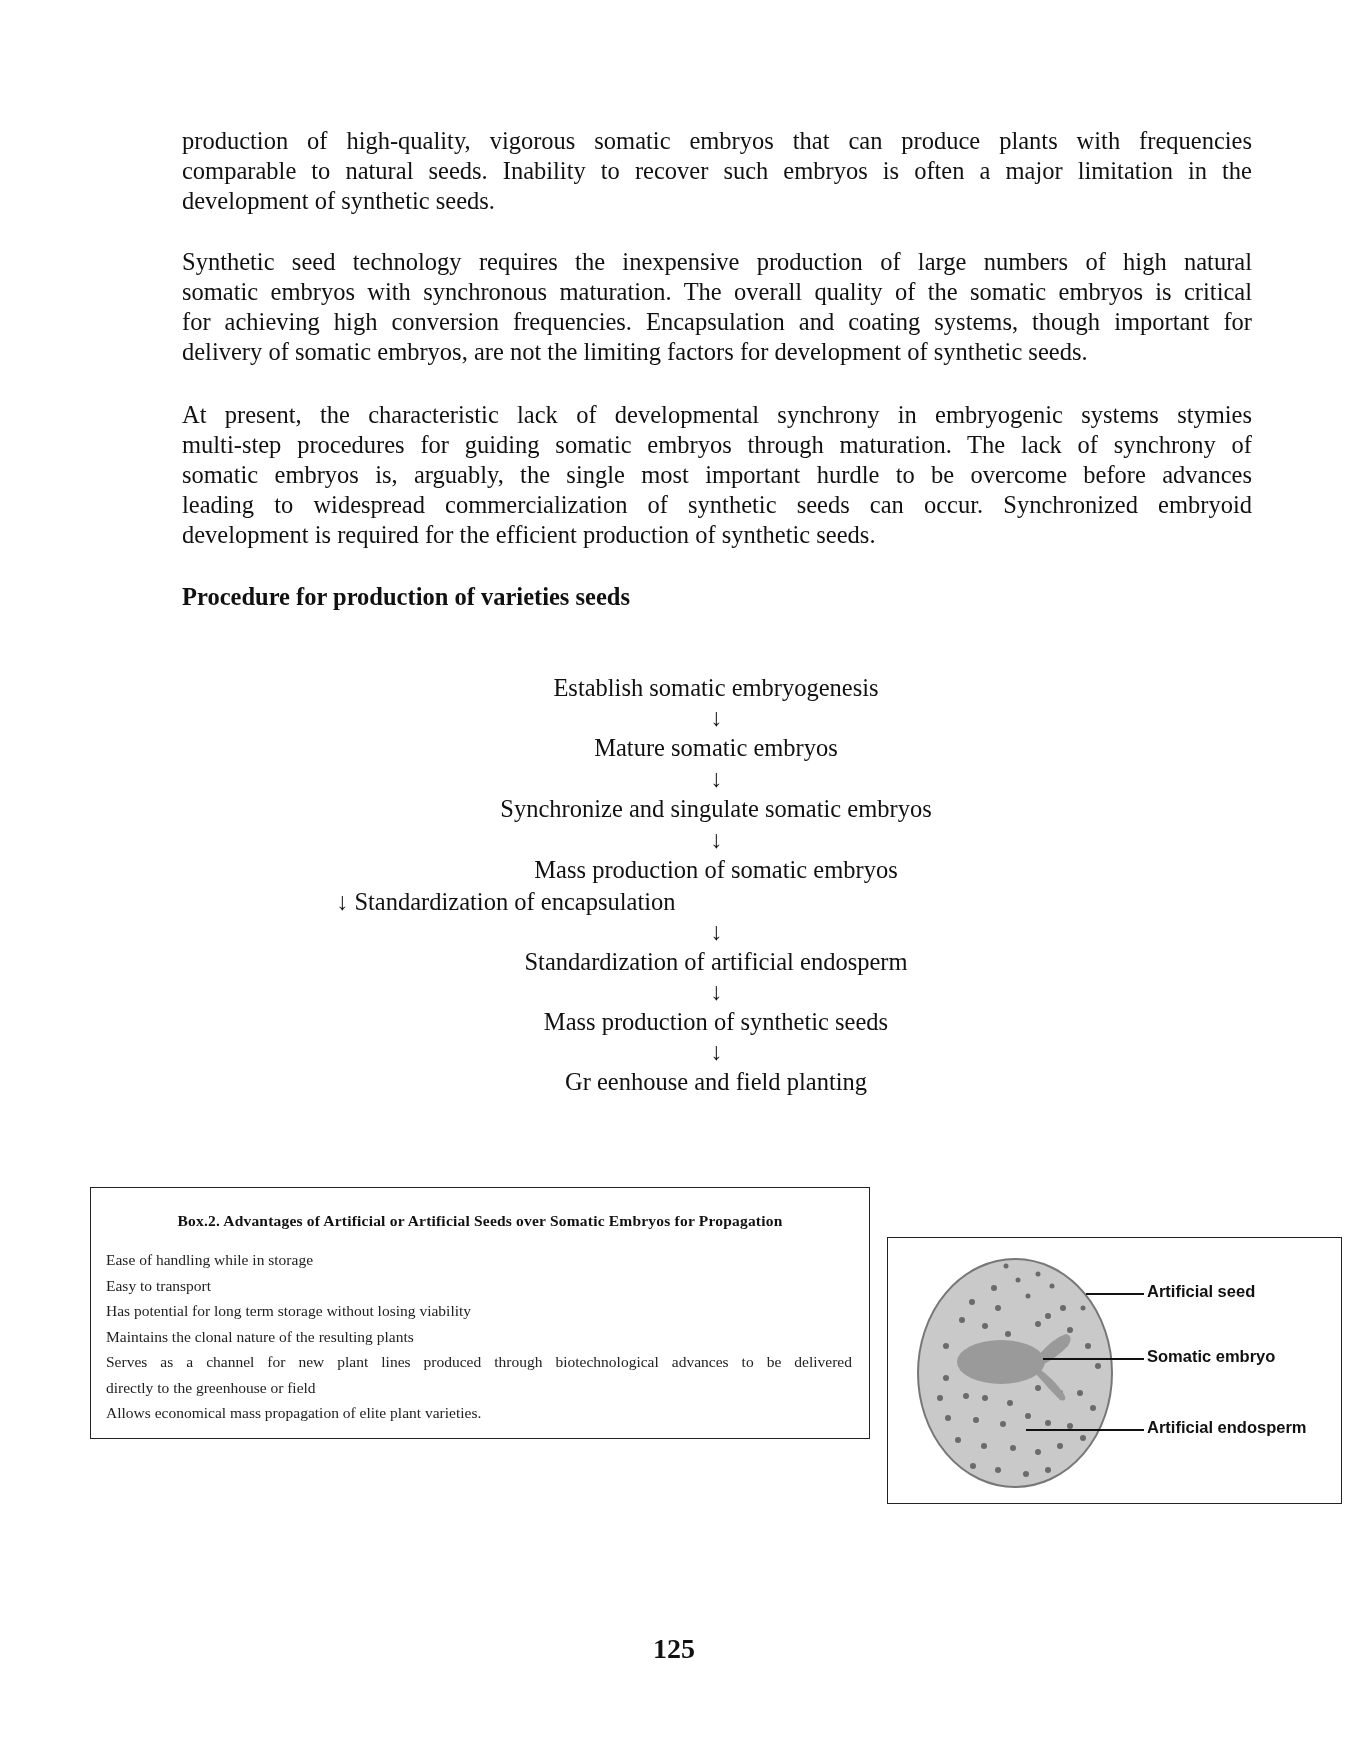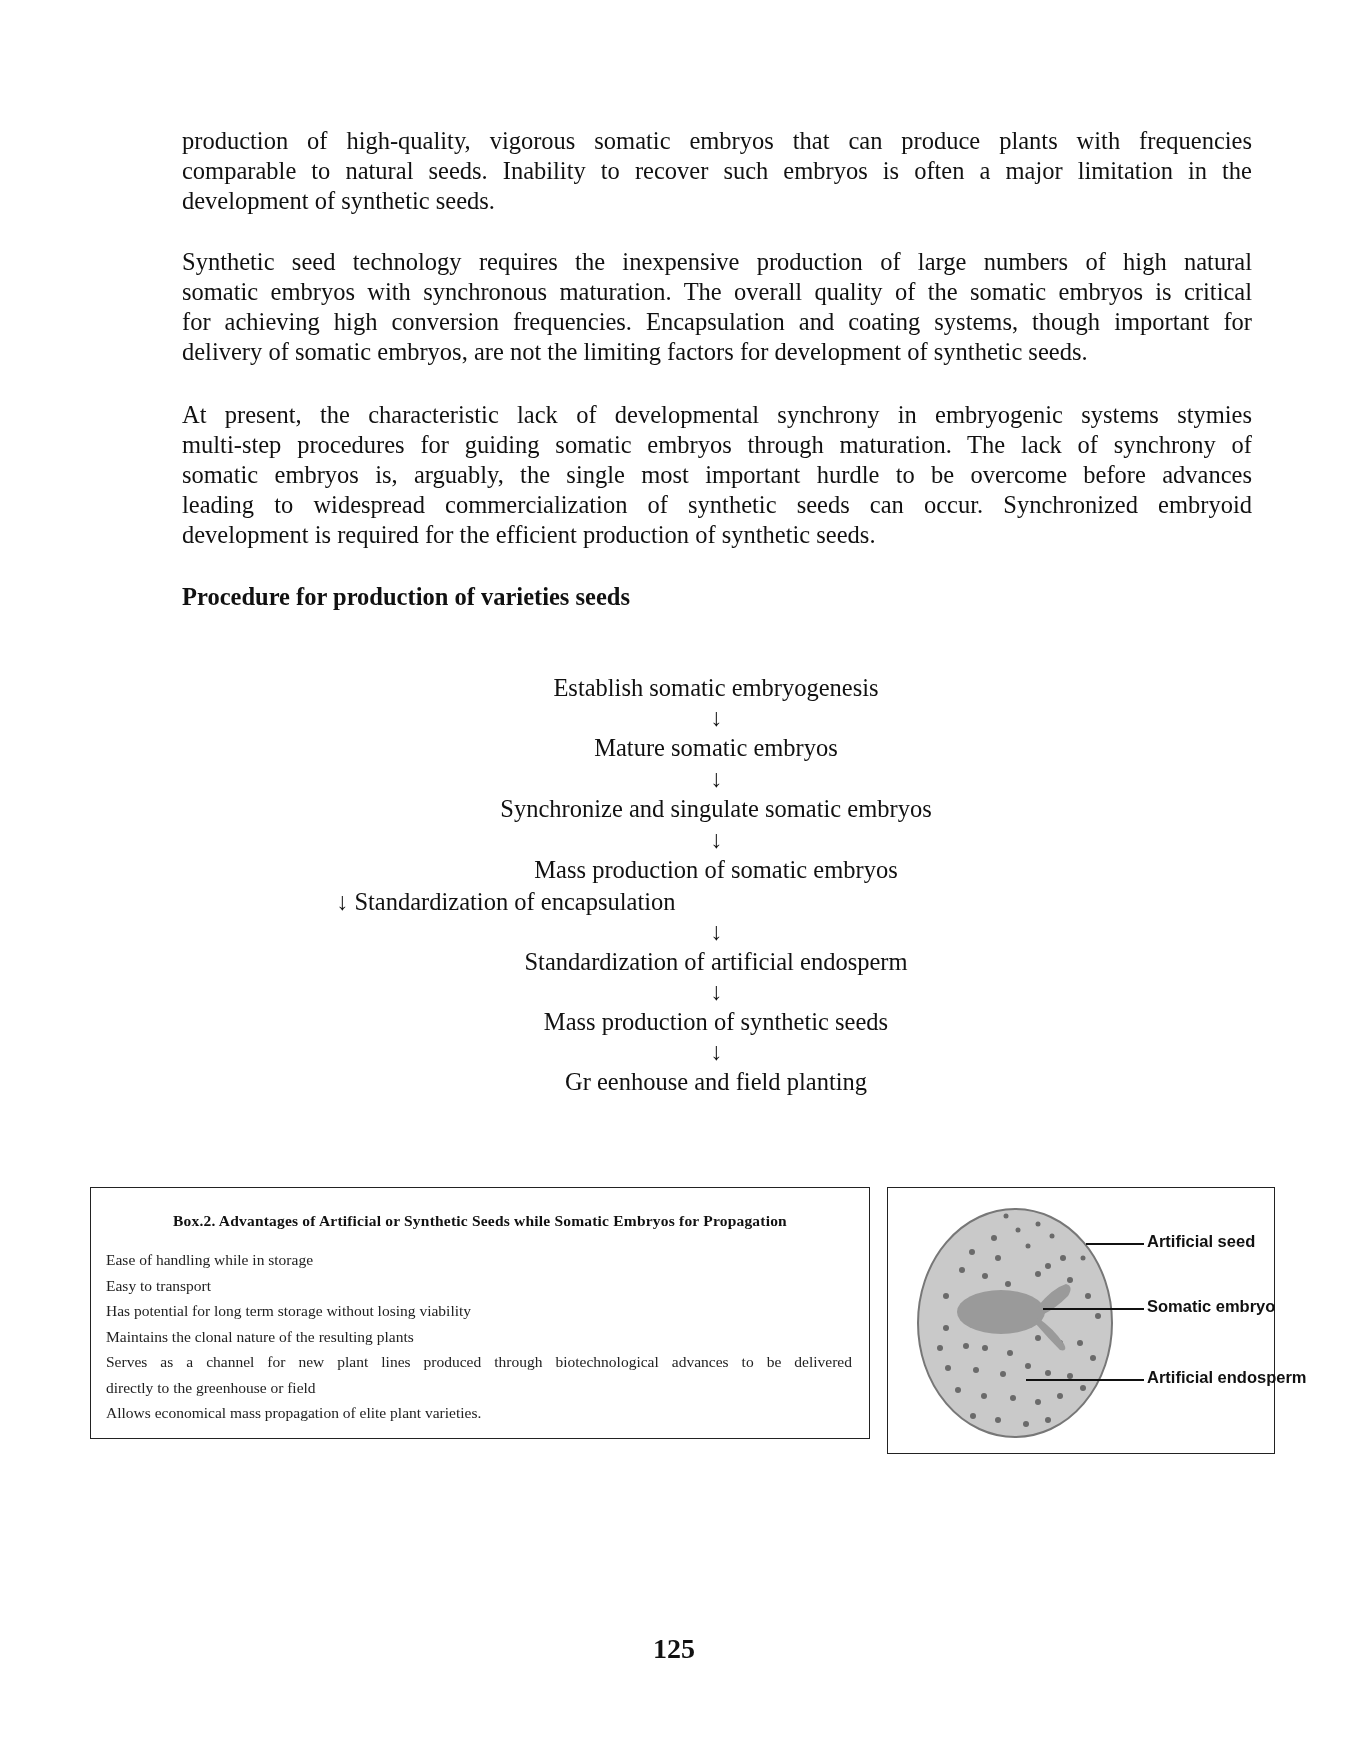--- a/index.html
+++ b/index.html
@@ -56,31 +56,31 @@
   <div class="flow-left" style="top:887px">↓ Standardization of encapsulation</div>
   <div class="flow" style="top:917px">↓</div>
   <div class="flow" style="top:947px">Standardization of artificial endosperm</div>
   <div class="flow" style="top:977px">↓</div>
   <div class="flow" style="top:1007px">Mass production of synthetic seeds</div>
   <div class="flow" style="top:1037px">↓</div>
   <div class="flow" style="top:1067px">Gr eenhouse and field planting</div>
 </div>
 
 <div class="box" style="left:90px; top:1187px; width:780px; height:252px;">
-  <div class="box-title">Box.2. Advantages of Artificial or Synthetic Seeds while Somatic Embryos for Propagation</div>
+  <div class="box-title">Box.2. Advantages of Artificial or Artificial Seeds over Somatic Embryos for Propagation</div>
   <div class="box-item" style="top:62px">Ease of handling while in storage</div>
   <div class="box-item" style="top:88px">Easy to transport</div>
   <div class="box-item" style="top:113px">Has potential for long term storage without losing viability</div>
   <div class="box-item" style="top:139px">Maintains the clonal nature of the resulting plants</div>
   <div class="box-item just" style="top:164px">Serves as a channel for new plant lines produced through biotechnological advances to be delivered</div>
   <div class="box-item" style="top:190px">directly to the greenhouse or field</div>
   <div class="box-item" style="top:215px">Allows economical mass propagation of elite plant varieties.</div>
 </div>
 
-<div class="box" style="left:887px; top:1187px; width:388px; height:267px;">
+<div class="box" style="left:887px; top:1237px; width:455px; height:267px;">
   <svg width="420" height="267" style="position:absolute;left:0;top:0">
     <ellipse cx="127" cy="135" rx="97" ry="114" fill="#c9c9c9" stroke="#777" stroke-width="2"></ellipse>
 
     <g fill="#6a6a6a">
       <circle cx="106" cy="50" r="3"></circle>
         <circle cx="130" cy="42" r="2.5"></circle>
         <circle cx="150" cy="36" r="2.5"></circle>
       <circle cx="84" cy="64" r="3"></circle>
         <circle cx="110" cy="70" r="3"></circle>
         <circle cx="140" cy="58" r="2.5"></circle>

